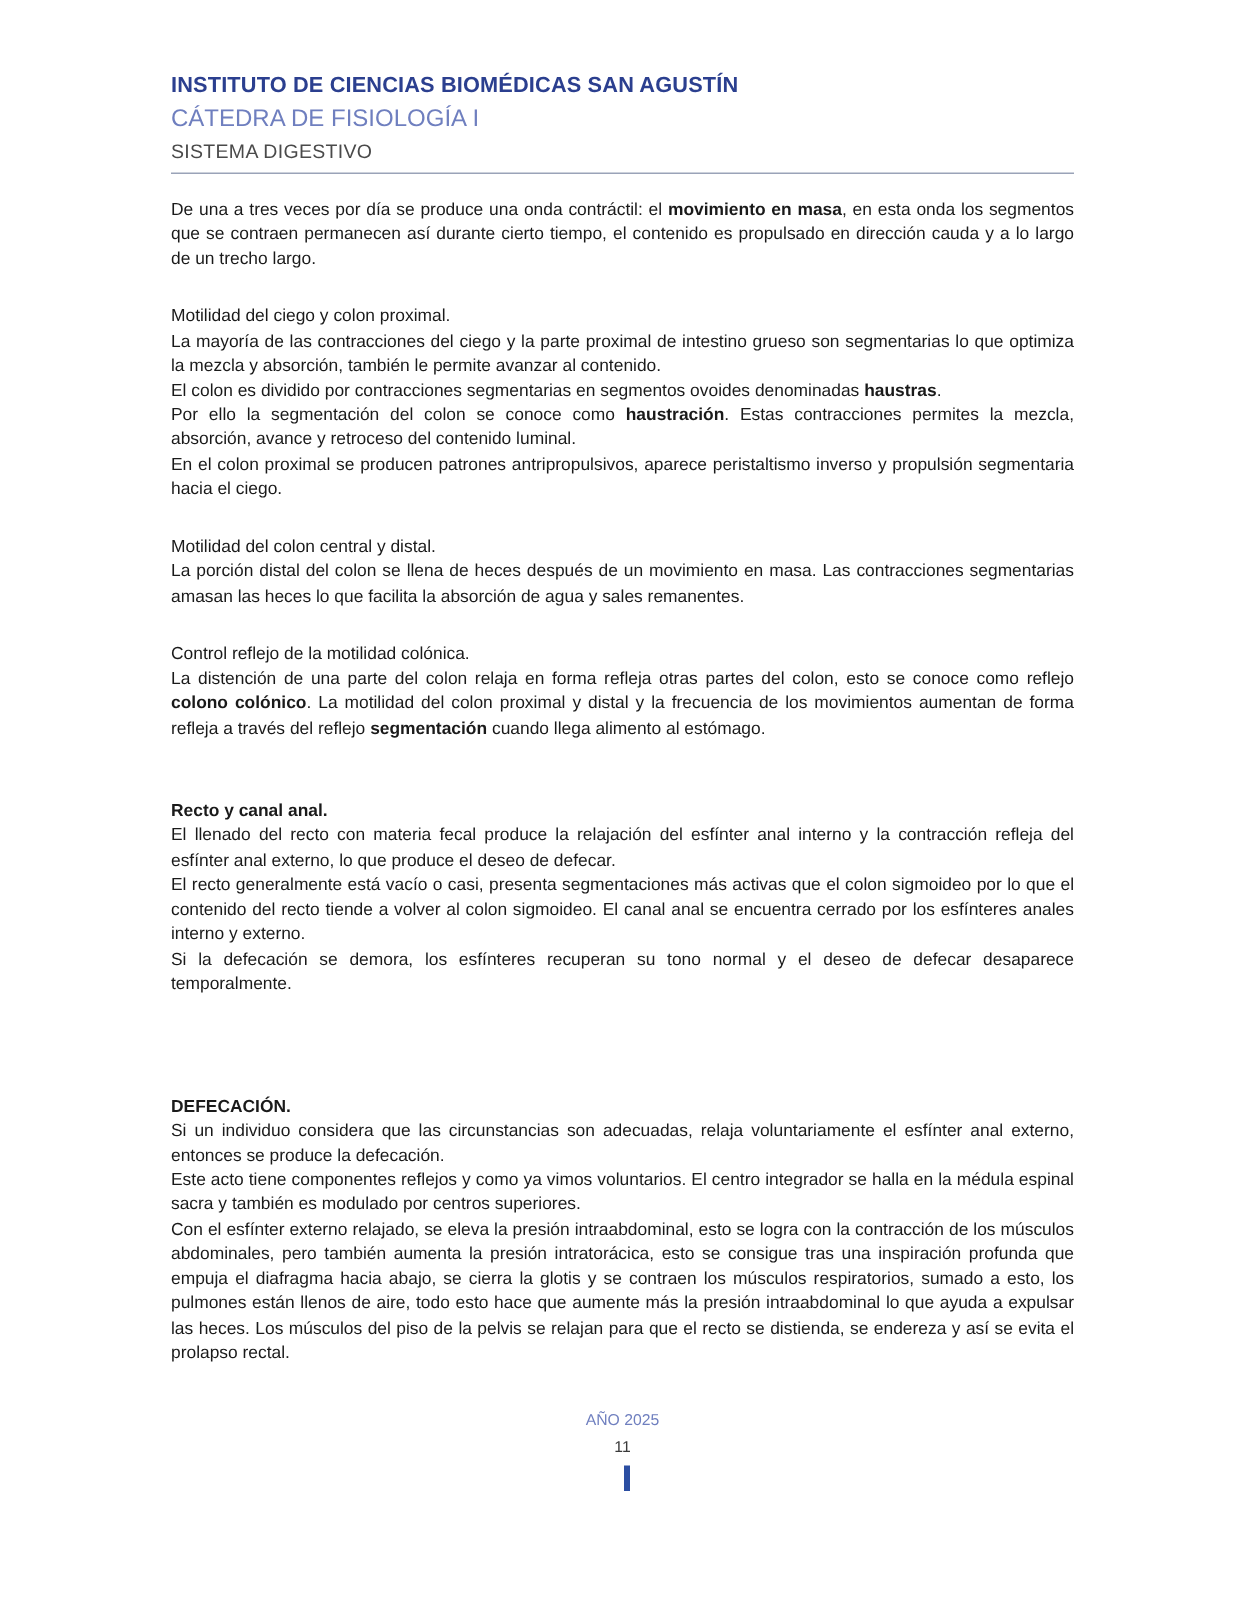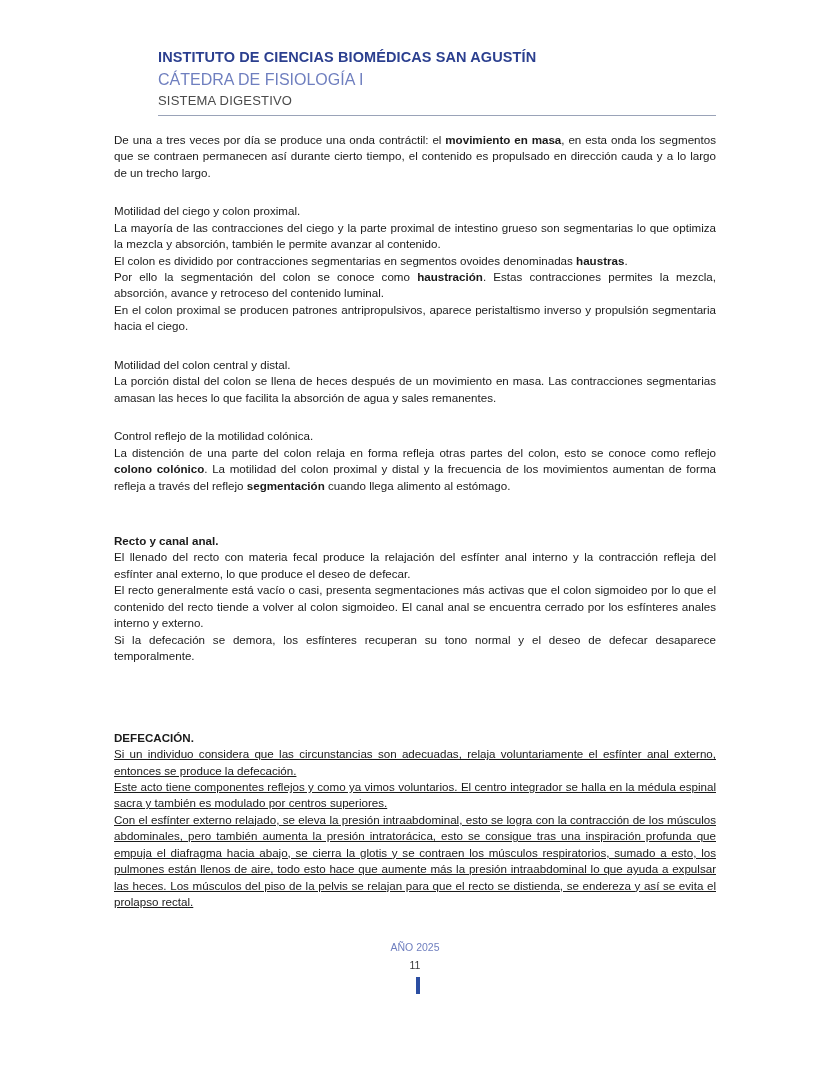--- a/index.html
+++ b/index.html
@@ -19,21 +19,20 @@
     width: 828px;
     min-height: 1071px;
     box-sizing: border-box;
     padding: 48px 112px 20px 114px;
     background: #ffffff;
   }
 
   
   .doc-header {
     margin-bottom: 14px;
-    margin-left: 44px;
   }
   .inst-title {
     font-size: 14.5px;
     font-weight: bold;
     color: #2b3f8f;
     letter-spacing: 0.1px;
     line-height: 1.25;
     margin: 0 0 4px 0;
   }
   .catedra {
@@ -85,21 +84,20 @@
   }
   .sec-head-purple {
     font-size: 12px;
     font-weight: bold;
     color: #7b3fa0;
     margin: 0 0 1px 0;
     text-align: left;
   }
   .no-justify {
     text-align: center;
-    text-decoration: underline;
   }
   b { font-weight: bold; }
 
   .gap-small { height: 9px; }
   .gap-big { height: 26px; }
 
   
   .doc-footer {
     margin-top: 30px;
     display: flex;

